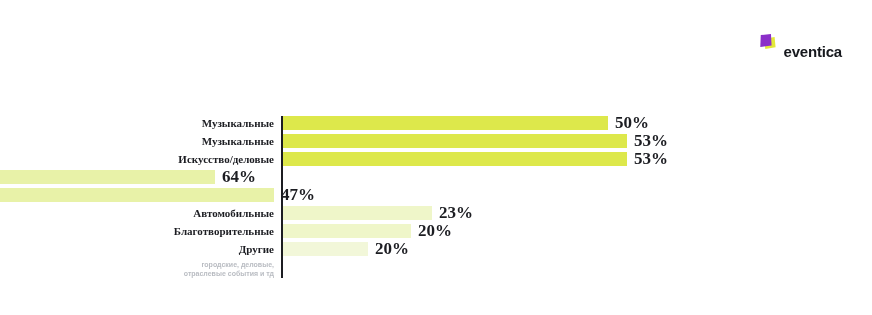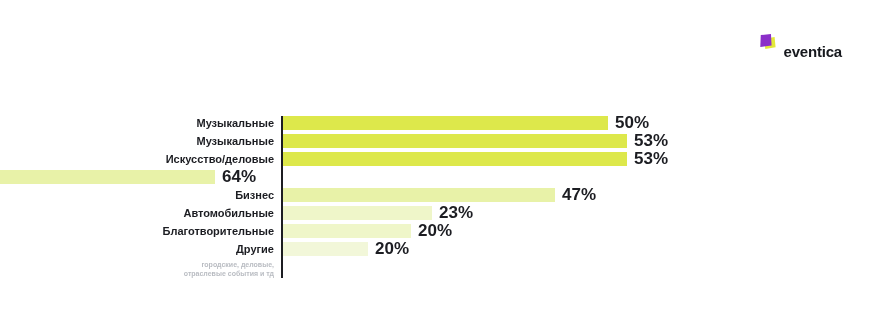--- a/index.html
+++ b/index.html
@@ -59,20 +59,21 @@
 
   
   .chart {
     position: absolute;
     left: 0;
     top: 116px;
     width: 872px;
   }
   .rows {
     position: relative;
+    font-family: Liberation Serif, serif;
   }
   .row {
     display: flex;
     align-items: center;
     height: 14px;
     margin-bottom: 4px;
   }
   .row-label {
     width: 281px;
     box-sizing: border-box;
@@ -163,21 +164,20 @@
           <div class="bar-value">53%</div>
         </div>
       </div>
       <div class="row">
         <div class="bar-area">
           <div class="bar" style="width: 215px; background: rgb(232, 242, 168);"></div>
           <div class="bar-value">64%</div>
         </div>
       </div>
       <div class="row">
-        <div class="row-label">Бизнес</div>
         <div class="bar-area">
           <div class="bar" style="width: 274px; background: rgb(232, 242, 168);"></div>
           <div class="bar-value">47%</div>
         </div>
       </div>
       <div class="row">
         <div class="row-label">Автомобильные</div>
         <div class="bar-area">
           <div class="bar" style="width: 151px; background: rgb(239, 246, 201);"></div>
           <div class="bar-value">23%</div>

